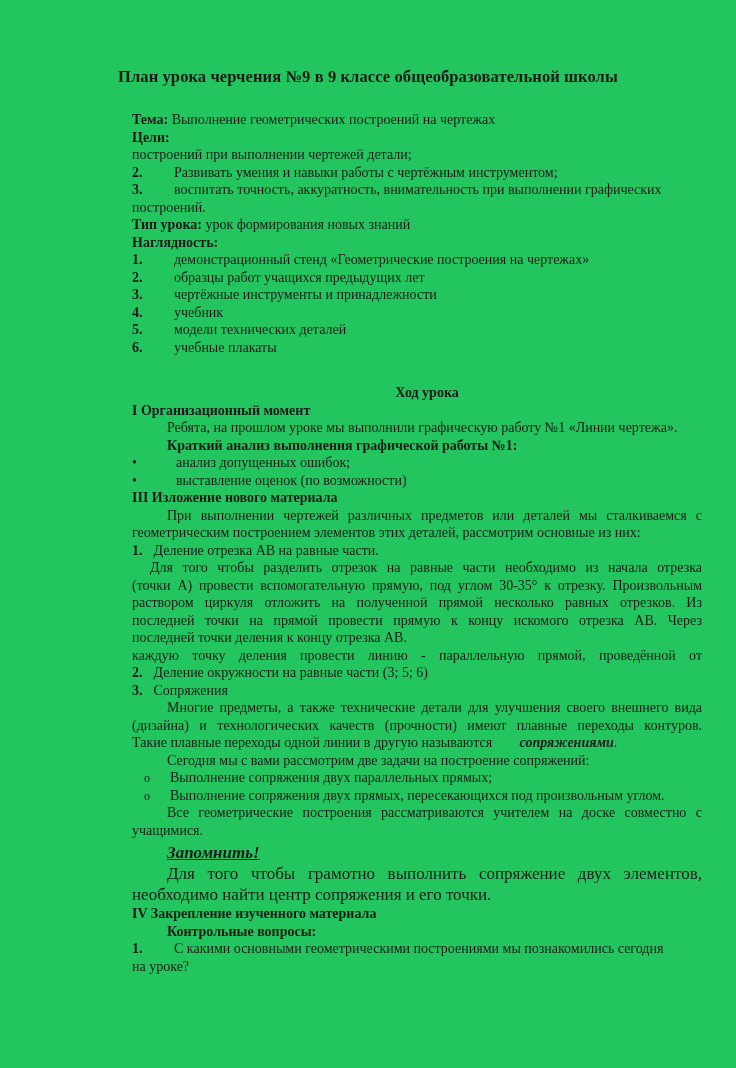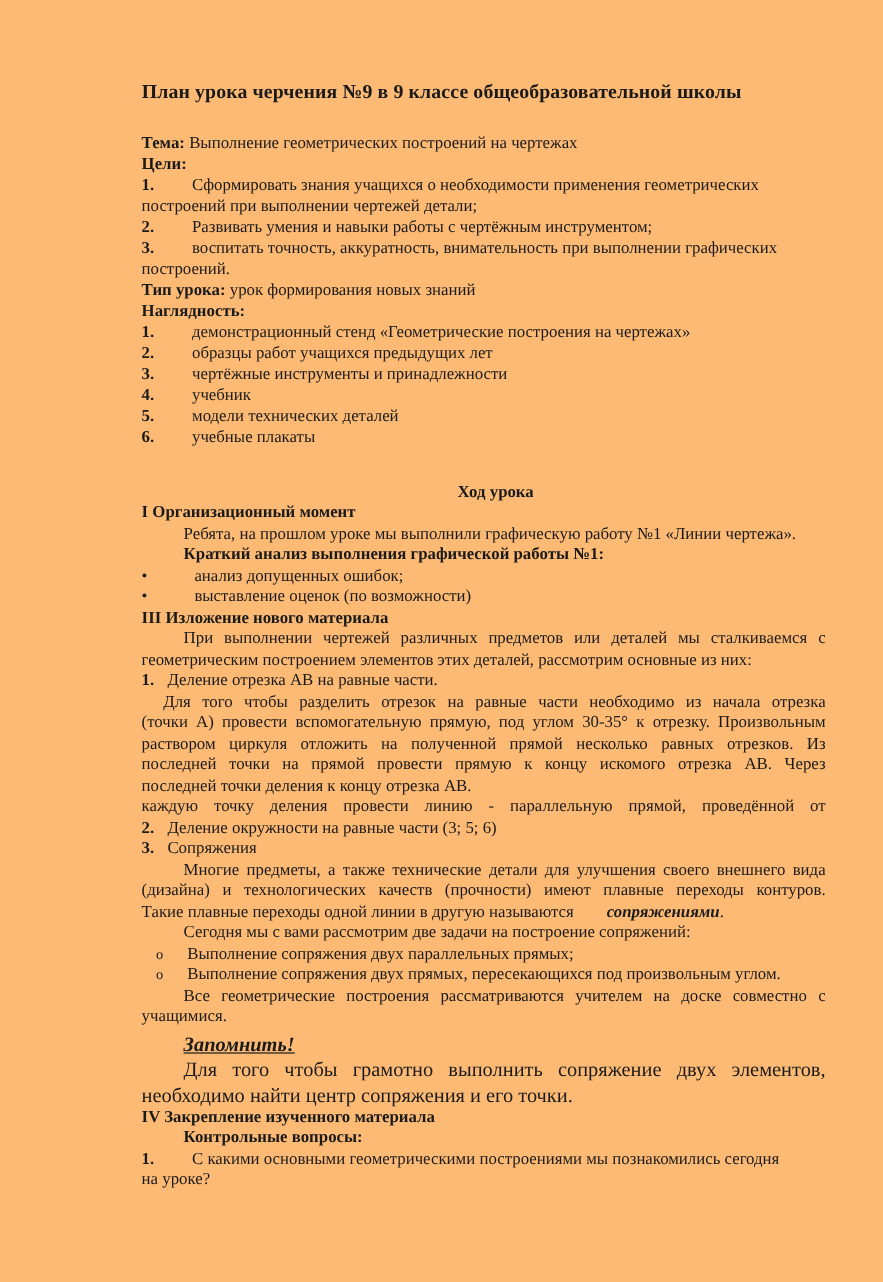--- a/index.html
+++ b/index.html
@@ -1,27 +1,27 @@
 <!DOCTYPE html>
 <html><head>
   <meta charset="utf-8">
   <style>
     html, body { margin: 0; padding: 0; background: #ffffff; }
     body { width: 736px; height: 1068px; overflow: hidden; position: relative; }
     .page {
       position: absolute; left: 0; top: 0; width: 736px; height: 1068px;
-      background: #fdba74;
+      background: #22c55e;
       font-family: "Liberation Serif", "DejaVu Serif", serif;
       color: #1a1a1a; font-size: 14px; line-height: 17.5px;
     }
     .title {
       position: absolute; left: 0; width: 736px; top: 68px;
       text-align: center; font-weight: bold; font-size: 16.5px; letter-spacing: 0.1px;
     }
-    .block { position: absolute; left: 118px; width: 570px; }
+    .block { position: absolute; left: 132px; width: 570px; }
     .line { white-space: nowrap; height: 17.5px; }
     .b { font-weight: bold; }
     .num { display: inline-block; width: 42px; font-weight: bold; }
     .num2 { display: inline-block; width: 18px; font-weight: bold; }
     .bullet { display: inline-block; width: 44px; text-align: left; }
     .circ { display: inline-block; width: 38px; padding-left: 12px; box-sizing: border-box; font-size: 12px; }
     .indent { padding-left: 35px; }
     .just { text-align: justify; text-align-last: justify; white-space: normal; }
     .center { text-align: center; margin-top: 28px; }
     .bi { font-weight: bold; font-style: italic; margin-left: 24px; }
@@ -31,21 +31,20 @@
 </head>
 <body>
 
 <div class="page">
 
   <div class="title">План урока черчения №9 в 9 классе общеобразовательной школы</div>
 
   <div class="block" style="top:111px;">
     <div class="line"><span class="b">Тема:</span> <span>Выполнение  геометрических построений на чертежах</span></div>
     <div class="line b">Цели:</div>
-    <div class="line"><span class="num">1.</span><span>Сформировать знания учащихся о необходимости применения геометрических</span></div>
     <div class="line">построений при выполнении чертежей детали;</div>
     <div class="line"><span class="num">2.</span><span>Развивать умения и навыки работы с чертёжным инструментом;</span></div>
     <div class="line"><span class="num">3.</span><span>воспитать точность, аккуратность, внимательность при выполнении графических</span></div>
     <div class="line">построений.</div>
     <div class="line"><span class="b">Тип урока:</span> <span>урок формирования новых знаний</span></div>
     <div class="line b">Наглядность:</div>
     <div class="line"><span class="num">1.</span><span>демонстрационный стенд «Геометрические построения на чертежах»</span></div>
     <div class="line"><span class="num">2.</span><span>образцы работ учащихся предыдущих лет</span></div>
     <div class="line"><span class="num">3.</span><span>чертёжные инструменты и принадлежности</span></div>
     <div class="line"><span class="num">4.</span><span>учебник</span></div>

